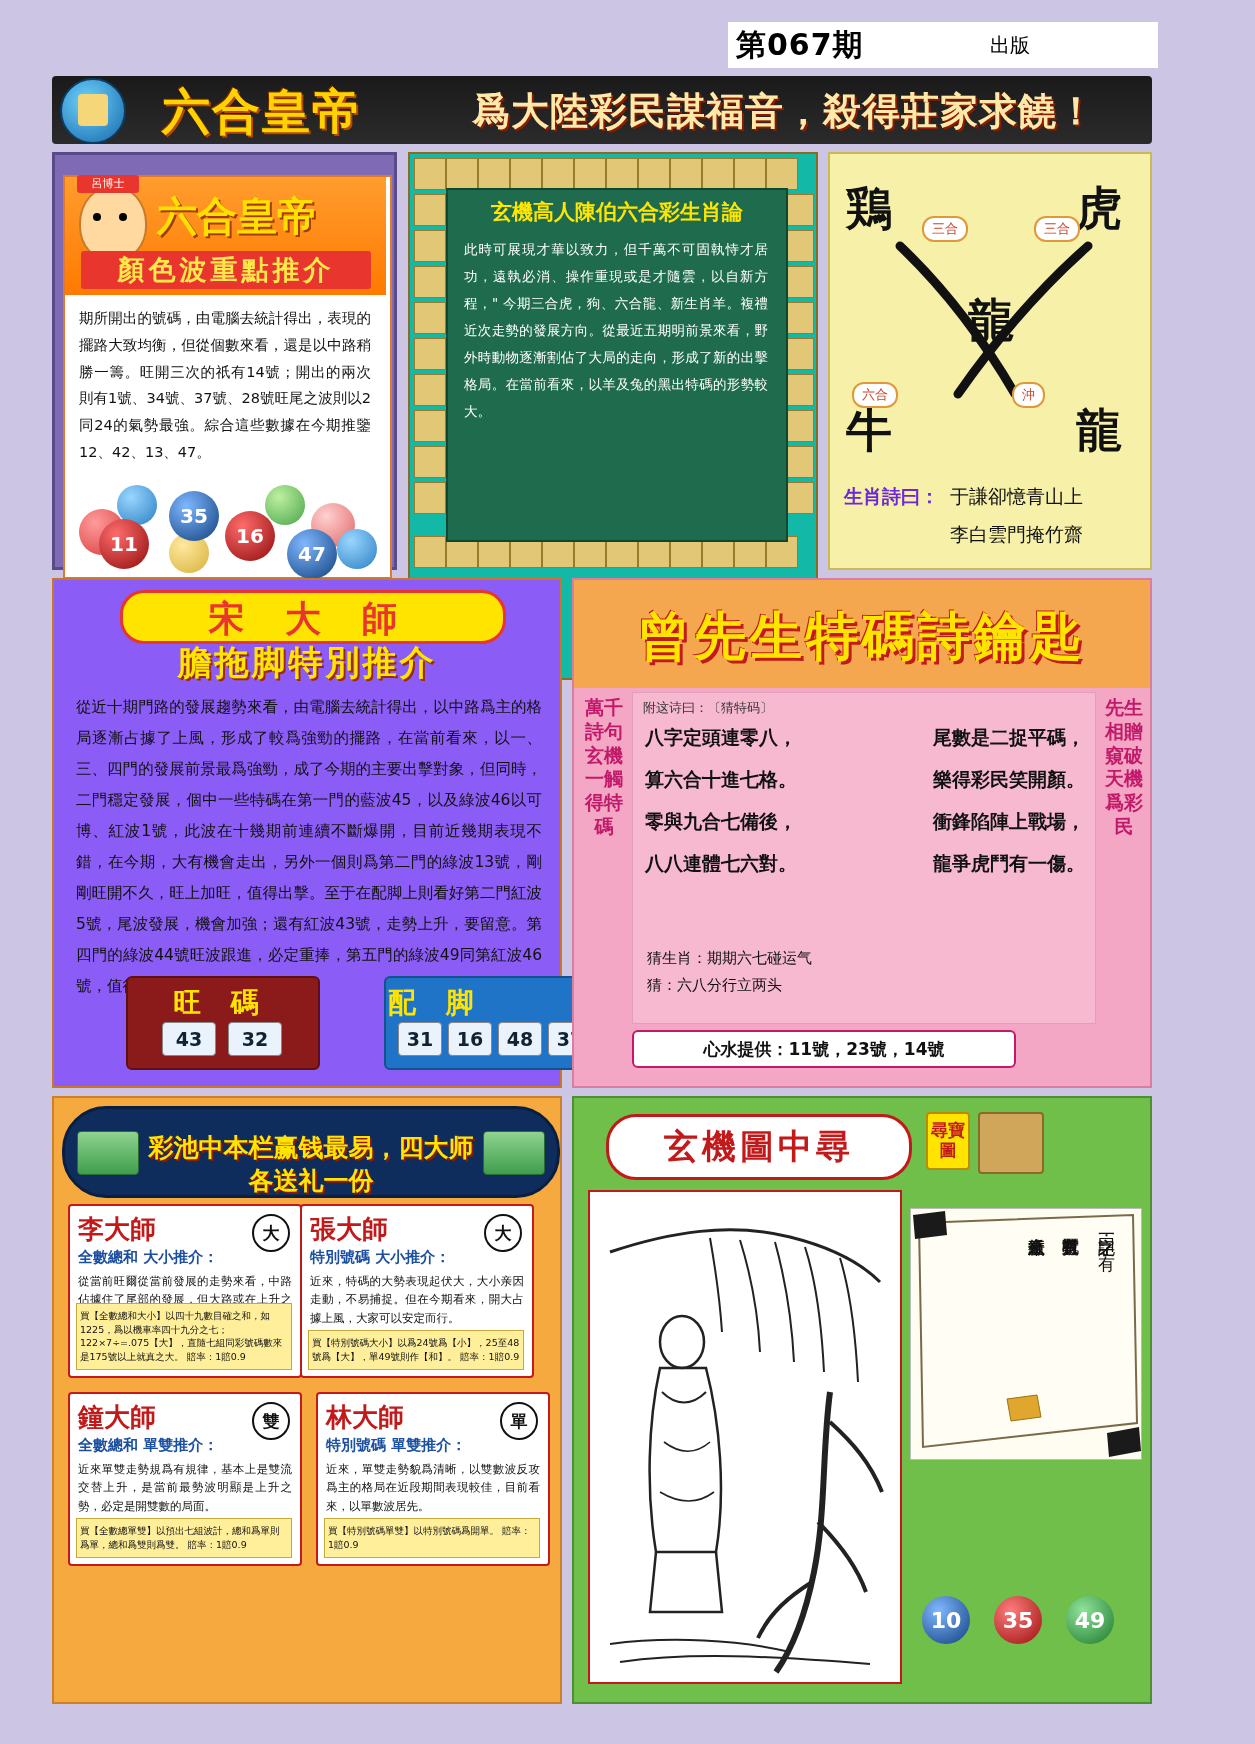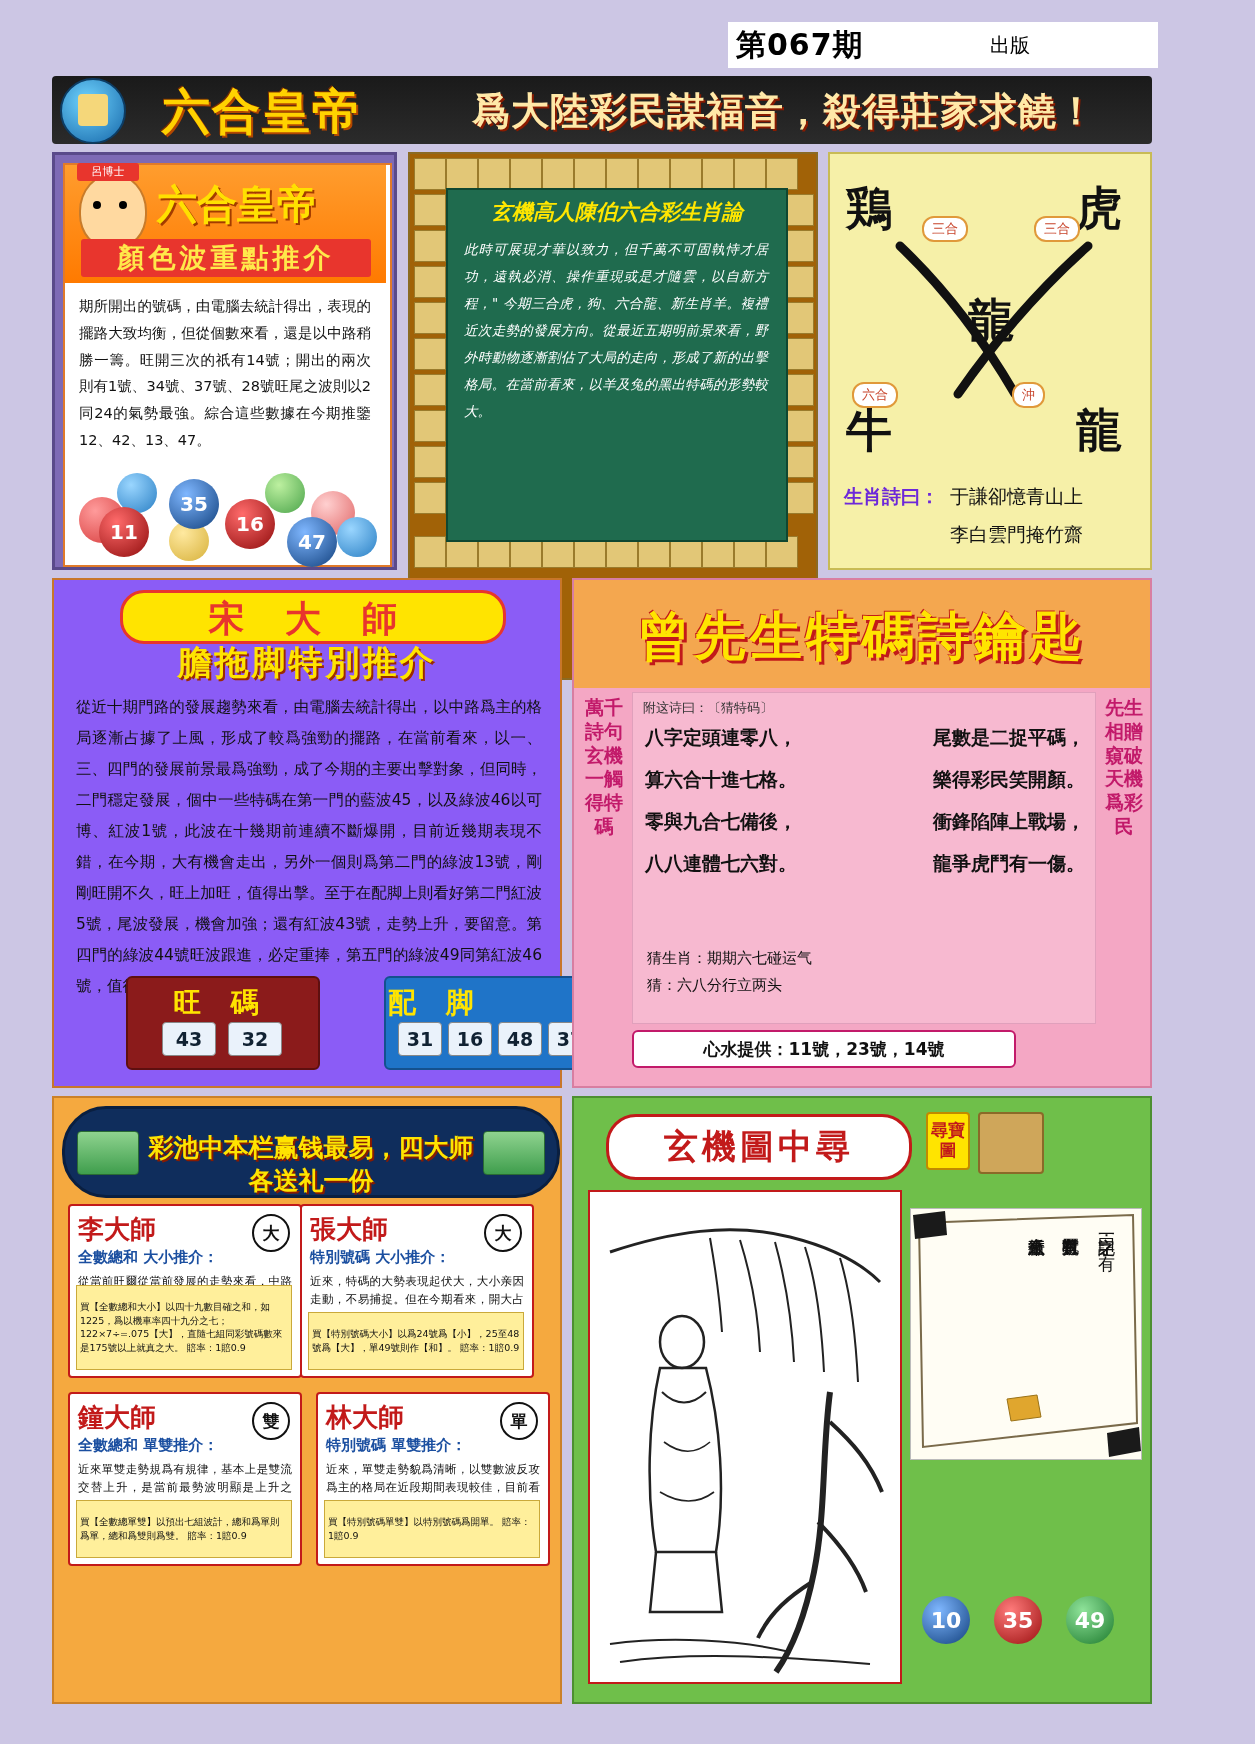--- a/index.html
+++ b/index.html
@@ -21,35 +21,35 @@
   .banner-logo{position:absolute;left:8px;top:2px;width:62px;height:62px;border-radius:50%;background:radial-gradient(circle at 40% 35%,#6fd4ff,#1566a8);border:2px solid #0d3c63;}
   .banner-logo:after{content:"";position:absolute;left:16px;top:14px;width:30px;height:32px;background:#f5d77a;border-radius:4px;}
   .banner-title{position:absolute;left:110px;top:4px;font-size:48px;font-weight:bold;color:#ffd200;letter-spacing:2px;text-shadow:2px 2px 0 #b34700,-1px -1px 0 #7a2e00;font-family:"DejaVu Sans",sans-serif;}
   .banner-sub{position:absolute;left:420px;top:10px;font-size:38px;font-weight:bold;color:#ffe9a8;letter-spacing:1px;text-shadow:2px 2px 0 #8a1b00;}
 
   
   .panel{position:absolute;box-sizing:border-box;}
 
   
   .b1{left:52px;top:152px;width:345px;height:418px;background:#7e6ab5;border:3px solid #5a4a8a;}
-  .b1-inner{position:absolute;left:8px;top:8px;width:325px;height:400px;background:#fff;border:2px solid #e07a2a;}
+  .b1-inner{position:absolute;left:8px;top:20px;width:325px;height:400px;background:#fff;border:2px solid #e07a2a;}
   .b1-head{position:absolute;left:0;top:0;width:321px;height:118px;background:linear-gradient(180deg,#ff9d2e,#ff7a00);}
   .b1-face{position:absolute;left:14px;top:8px;width:64px;height:72px;background:#ffd9a0;border-radius:50% 50% 45% 45%;border:2px solid #c87b2a;}
   .b1-face:before{content:"";position:absolute;left:12px;top:26px;width:8px;height:8px;background:#000;border-radius:50%;}
   .b1-face:after{content:"";position:absolute;left:38px;top:26px;width:8px;height:8px;background:#000;border-radius:50%;}
   .b1-badge{position:absolute;left:12px;top:-2px;width:62px;height:18px;background:#e8352d;color:#fff;font-size:11px;text-align:center;line-height:18px;border-radius:3px;}
   .b1-t1{position:absolute;left:92px;top:12px;font-size:40px;font-weight:bold;color:#ffe000;text-shadow:2px 2px 0 #a33c00;}
   .b1-t2{position:absolute;left:16px;top:74px;width:290px;height:38px;background:#e8352d;color:#ffe94a;font-size:27px;font-weight:bold;text-align:center;line-height:38px;letter-spacing:4px;border-radius:3px;}
   .b1-body{position:absolute;left:14px;top:128px;width:292px;font-size:14.5px;line-height:1.85;color:#111;text-align:justify;}
   .balls{position:absolute;left:0;top:300px;width:321px;height:100px;}
   .ball{position:absolute;border-radius:50%;display:flex;align-items:center;justify-content:center;font-size:20px;font-weight:bold;color:#fff;}
   .bdec{position:absolute;border-radius:50%;}
 
   
-  .b2{left:408px;top:152px;width:410px;height:528px;background:#a16207;border:2px solid #8b6a23;font-style:italic;}
+  .b2{left:408px;top:152px;width:410px;height:528px;background:#14b8a6;border:2px solid #8b6a23;}
   .b2-inner{position:absolute;left:36px;top:34px;width:338px;height:350px;background:#1f6b4e;border:2px solid #0f4731;}
   .b2-title{position:absolute;left:0;top:8px;width:338px;text-align:center;font-size:21px;font-weight:bold;color:#ffe600;}
   .b2-text{position:absolute;left:16px;top:46px;width:304px;font-size:13.5px;line-height:2.0;color:#fff;text-align:justify;}
   .tile{position:absolute;width:30px;height:30px;background:#e2c777;border:1px solid #9a7b2c;}
 
   
   .b3{left:828px;top:152px;width:324px;height:418px;background:#f6f0a8;border:2px solid #c8bb55;}
   .zw{position:absolute;font-size:46px;font-weight:bold;color:#111;}
   .ztag{position:absolute;background:#fff;border:2px solid #e0993a;border-radius:12px;font-size:13px;color:#c8452c;padding:2px 8px;}
   .b3-poem1{position:absolute;left:14px;top:330px;font-size:19px;font-weight:bold;color:#6d28d9;}
@@ -86,21 +86,21 @@
   
   .b6{left:52px;top:1096px;width:510px;height:608px;background:#f5a93f;border:2px solid #cb8128;}
   .b6-ribbon{position:absolute;left:8px;top:8px;width:492px;height:86px;background:#0f2d5c;border-radius:44px;border:3px solid #0a1f40;}
   .b6-ribbon .txt{position:absolute;left:72px;top:22px;width:348px;text-align:center;font-size:25px;font-weight:bold;color:#ffe400;text-shadow:2px 2px 0 #8a1b00;}
   .money{position:absolute;width:60px;height:42px;background:linear-gradient(180deg,#8fd38f,#3f9e4d);border:1px solid #2a6b33;border-radius:4px;}
   .mcard{position:absolute;width:230px;height:170px;background:#fff;border:2px solid #c21a1a;border-radius:4px;}
   .mcard .nm{position:absolute;left:8px;top:6px;font-size:26px;font-weight:bold;color:#c21a1a;}
   .mcard .circ{position:absolute;right:10px;top:8px;width:34px;height:34px;border:2px solid #111;border-radius:50%;display:flex;align-items:center;justify-content:center;font-size:17px;font-weight:bold;color:#111;}
   .mcard .sub{position:absolute;left:8px;top:42px;font-size:15px;font-weight:bold;color:#1b4fa0;}
   .mcard .desc{position:absolute;left:8px;top:66px;width:214px;font-size:11.5px;line-height:1.6;color:#111;text-align:justify;}
-  .mcard .foot{position:absolute;left:6px;bottom:6px;width:216px;background:#ffef9b;border:1px solid #caa93a;font-size:9.5px;line-height:1.45;color:#111;padding:14px 3px;box-sizing:border-box;}
+  .mcard .foot{position:absolute;left:6px;bottom:6px;width:216px;background:#ffef9b;border:1px solid #caa93a;font-size:9.5px;line-height:1.45;color:#111;padding:5px 3px;box-sizing:border-box;}
 
   
   .b7{left:572px;top:1096px;width:580px;height:608px;background:#6fbf4a;border:2px solid #4d8f31;}
   .b7-title{position:absolute;left:32px;top:16px;width:300px;height:60px;background:#fff;border:3px solid #c21a1a;border-radius:30px;display:flex;align-items:center;justify-content:center;font-size:34px;font-weight:bold;color:#c21a1a;letter-spacing:4px;}
   .b7-seek{position:absolute;left:352px;top:14px;width:44px;height:58px;background:#ffe400;border:2px solid #c08a00;border-radius:4px;text-align:center;font-size:17px;font-weight:bold;color:#c21a1a;line-height:1.2;padding-top:6px;box-sizing:border-box;}
   .b7-stamp{position:absolute;left:404px;top:14px;width:62px;height:58px;background:#cfa65a;border:2px solid #8a6a28;border-radius:4px;}
   .b7-pic{position:absolute;left:14px;top:92px;width:310px;height:490px;background:#fff;border:2px solid #c21a1a;}
   .scroll{position:absolute;left:336px;top:110px;width:230px;height:250px;background:#fffdf2;border:1px solid #bbb;}
   .scroll-txt{position:absolute;top:16px;font-size:17px;color:#111;writing-mode:vertical-rl;line-height:1.5;}
   .bigball{position:absolute;width:48px;height:48px;border-radius:50%;display:flex;align-items:center;justify-content:center;font-size:22px;font-weight:bold;color:#fff;}

